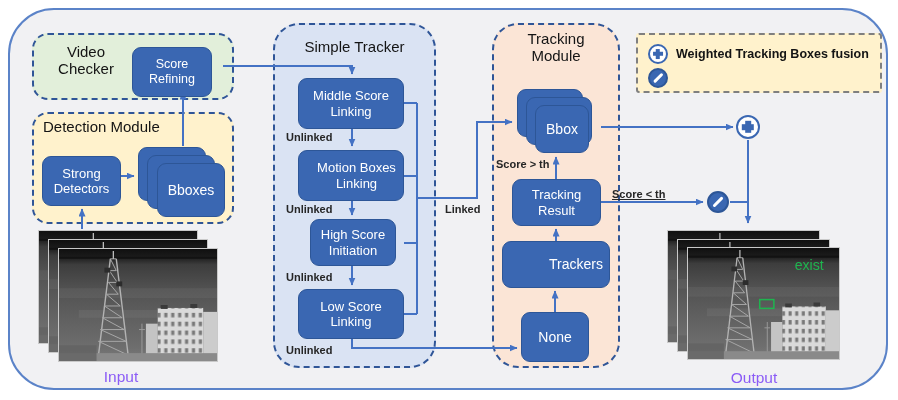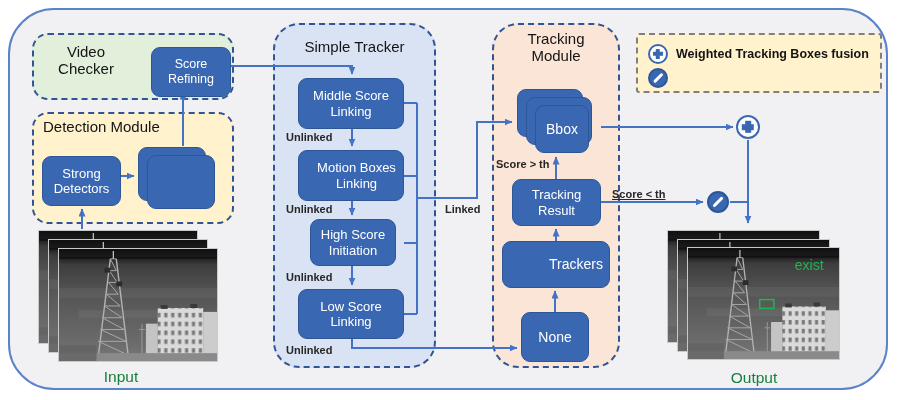--- a/index.html
+++ b/index.html
@@ -11,21 +11,21 @@
   .module.yellow{background:#fff2cc;border-radius:16px;}
   .module.lblue{background:#dae3f3;border-radius:26px;}
   .module.orange{background:#fbe5d6;border-radius:26px;}
   .mtitle{position:absolute;color:#141414;font-size:15px;line-height:1.12;white-space:pre-line;text-align:center;}
   .box{position:absolute;background:#3a67b2;border:1.5px solid #2d5697;border-radius:9px;
        color:#ffffff;display:flex;align-items:center;justify-content:center;text-align:center;
        font-size:13px;line-height:1.18;white-space:pre-line;box-sizing:border-box;}
   .box.big{font-size:14px;}
   .wires{position:absolute;left:0;top:0;width:898px;height:400px;pointer-events:none;}
   .flabel{position:absolute;color:#262626;font-size:11px;font-weight:700;white-space:nowrap;}
-  .endlabel{position:absolute;color:#15803d;font-size:15.5px;text-align:center;}
+  .endlabel{position:absolute;color:#8b5cf6;font-size:15.5px;text-align:center;}
   .legend{position:absolute;left:636px;top:33px;width:246px;height:60px;background:#fff2cc;
           border:2px dashed #7f7f7f;border-radius:3px;box-sizing:border-box;}
   .legend-row{position:absolute;left:10px;display:flex;align-items:center;gap:8px;}
   .legend-label{color:#141414;font-size:12.5px;font-weight:700;white-space:nowrap;}
   .icon-plus{position:relative;border-radius:50%;background:#ffffff;border:2.5px solid #3a67b2;box-sizing:border-box;flex:none;}
   .icon-plus::before,.icon-plus::after{content:"";position:absolute;background:#3a67b2;left:50%;top:50%;transform:translate(-50%,-50%);}
   .icon-plus::before{width:62%;height:28%;}
   .icon-plus::after{width:28%;height:62%;}
   .icon-no{position:relative;border-radius:50%;background:#3a67b2;border:2px solid #2d5697;box-sizing:border-box;flex:none;}
   .icon-no::before{content:"";position:absolute;width:72%;height:17%;background:#ffffff;border-radius:2px;
@@ -115,26 +115,27 @@
       <path d="M352 339 L352 348 L517 348" marker-end="url(#ah)"></path>
       <path d="M556 179 L556 157" marker-end="url(#ah)"></path>
       <path d="M556 241 L556 229" marker-end="url(#ah)"></path>
       <path d="M555 312 L555 291" marker-end="url(#ah)"></path>
       <path d="M601 127 L733 127" marker-end="url(#ah)"></path>
       <path d="M748 140 L748 223" marker-end="url(#ah)"></path>
       <path d="M601 202 L703 202" marker-end="url(#ah)"></path>
     </g>
   </svg>
 
-  <div class="box" style="left:151px;top:47px;width:80px;height:50px;font-size:12.5px;">Score
+  <div class="box" style="left:132px;top:47px;width:80px;height:50px;font-size:12.5px;">Score
 Refining</div>
   <div class="box" style="left:42px;top:156px;width:79px;height:50px;">Strong
 Detectors</div>
   <div class="box" style="left:138px;top:147px;width:68px;height:54px;"></div>
   <div class="box" style="left:147px;top:155px;width:68px;height:54px;"></div>
+  <div class="box big" style="left:157px;top:163px;width:68px;height:54px;">Bboxes</div>
 
   <div class="box" style="left:298px;top:78px;width:106px;height:51px;">Middle Score
 Linking</div>
   <div class="box" style="left:298px;top:150px;width:106px;height:51px;padding-left:11px;">Motion Boxes
 Linking</div>
   <div class="box" style="left:310px;top:219px;width:86px;height:47px;">High Score
 Initiation</div>
   <div class="box" style="left:298px;top:289px;width:106px;height:50px;">Low Score
 Linking</div>
   <div class="flabel" style="left:286px;top:131px;">Unlinked</div>

